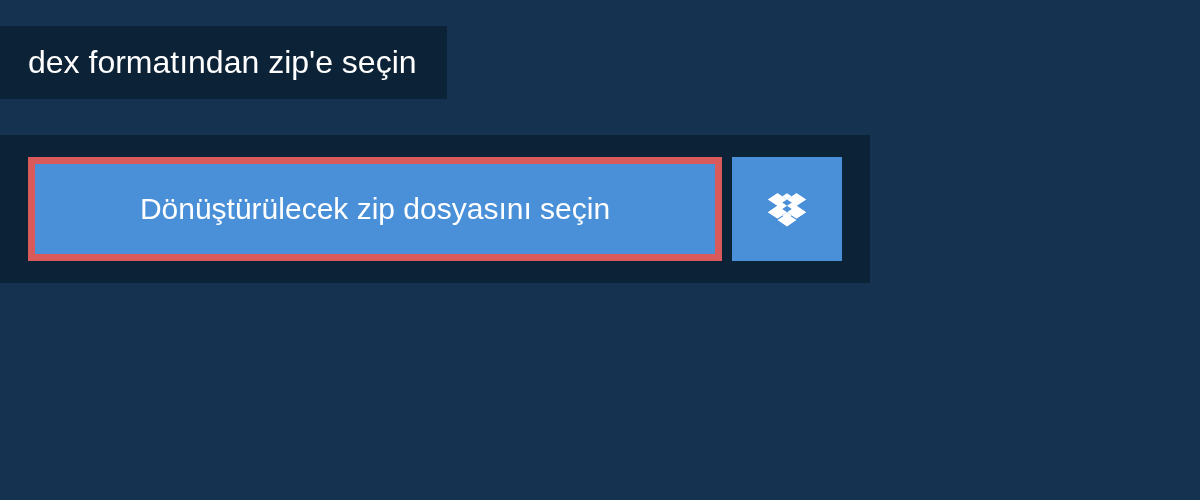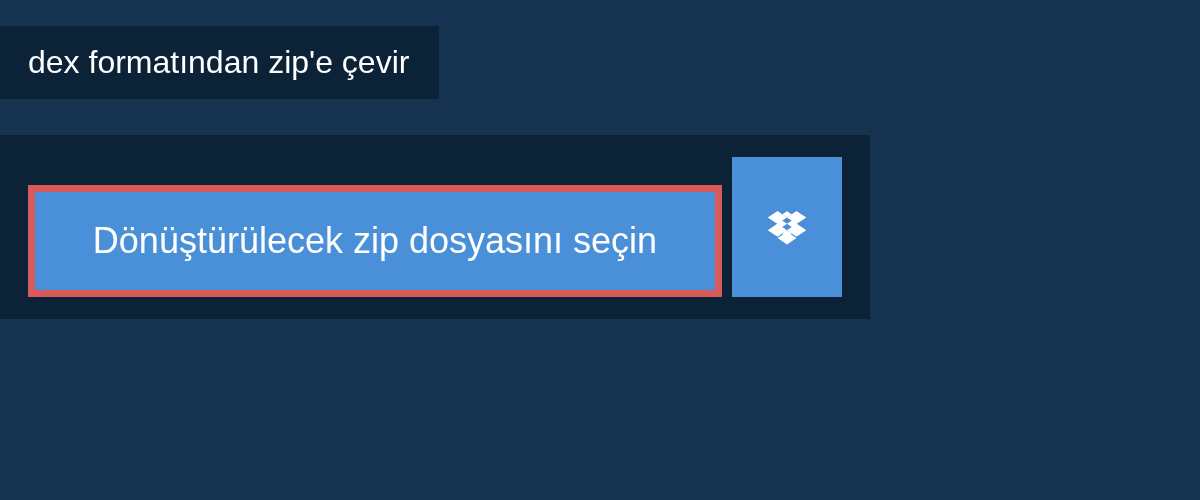--- a/index.html
+++ b/index.html
@@ -31,29 +31,28 @@
       padding: 22px 28px;
       display: flex;
       align-items: stretch;
       gap: 10px;
       width: 870px;
     }
     .select-file-button {
       background-color: #4a90d9;
       border: 7px solid #d95a5a;
       color: #ffffff;
-      font-size: 36px;
+      font-size: 30px;
       font-weight: 400;
       padding: 28px 48px;
       cursor: pointer;
       flex: 1;
       display: flex;
       align-items: center;
       justify-content: center;
-      margin-top: 28px;
     }
     .dropbox-button {
       background-color: #4a90d9;
       border: none;
       width: 110px;
       cursor: pointer;
       display: flex;
       align-items: center;
       justify-content: center;
     }
@@ -61,21 +60,21 @@
       width: 38px;
       height: 38px;
     }
   </style>
 </head>
 <body>
 
 
 
 <div class="header-tab">
-  <span class="header-tab-text">dex formatından zip'e çevir</span>
+  <span class="header-tab-text">dex formatından zip'e seçin</span>
 </div>
 
 <div class="upload-section">
   <button class="select-file-button">
     <span>Dönüştürülecek zip dosyasını seçin</span>
   </button>
   <button class="dropbox-button">
     <svg class="dropbox-icon" viewBox="0 0 24 24" fill="#ffffff">
       <path d="M6 2L0 6l6 4-6 4 6 4 6-4 6 4 6-4-6-4 6-4-6-4-6 4-6-4zm6 8L6 6l6-4 6 4-6 4zm0 0l6 4-6 4-6-4 6-4z"></path>
       <path d="M6 2L12 6 6 10 0 6z M18 2L24 6 18 10 12 6z M0 14L6 10 12 14 6 18z M12 14L18 10 24 14 18 18z M6 19l6-4 6 4-6 4z"></path>

